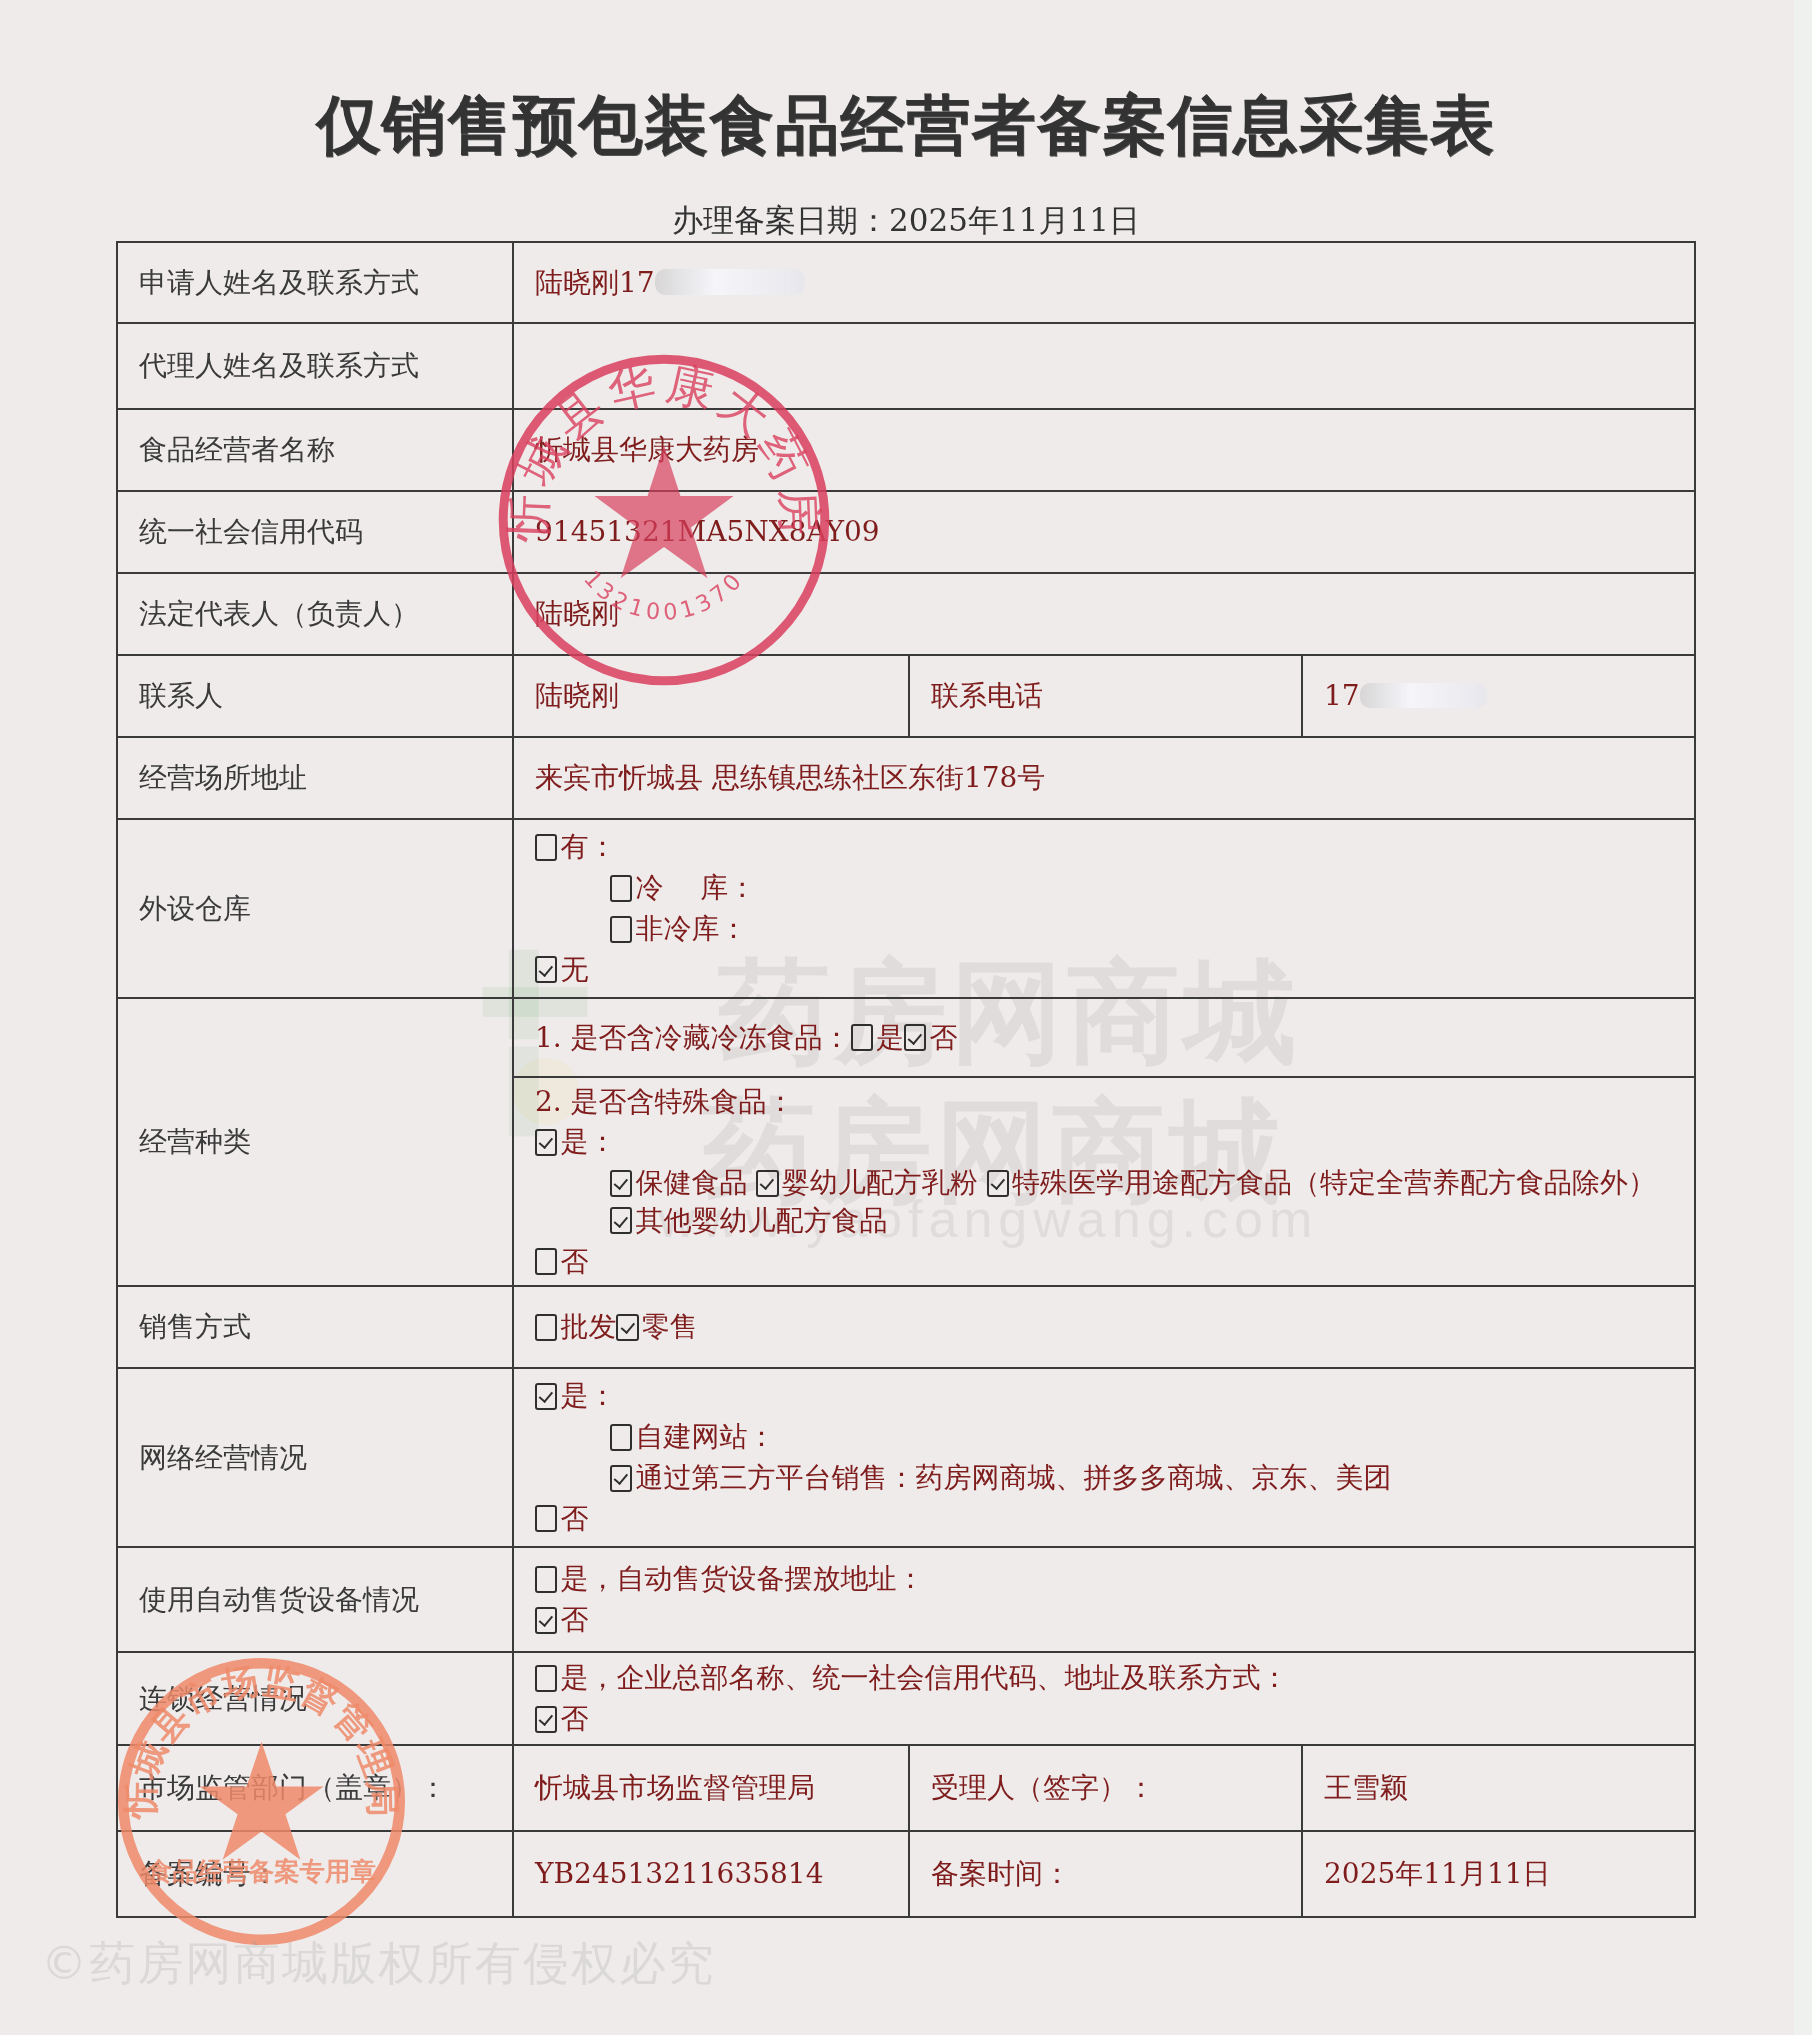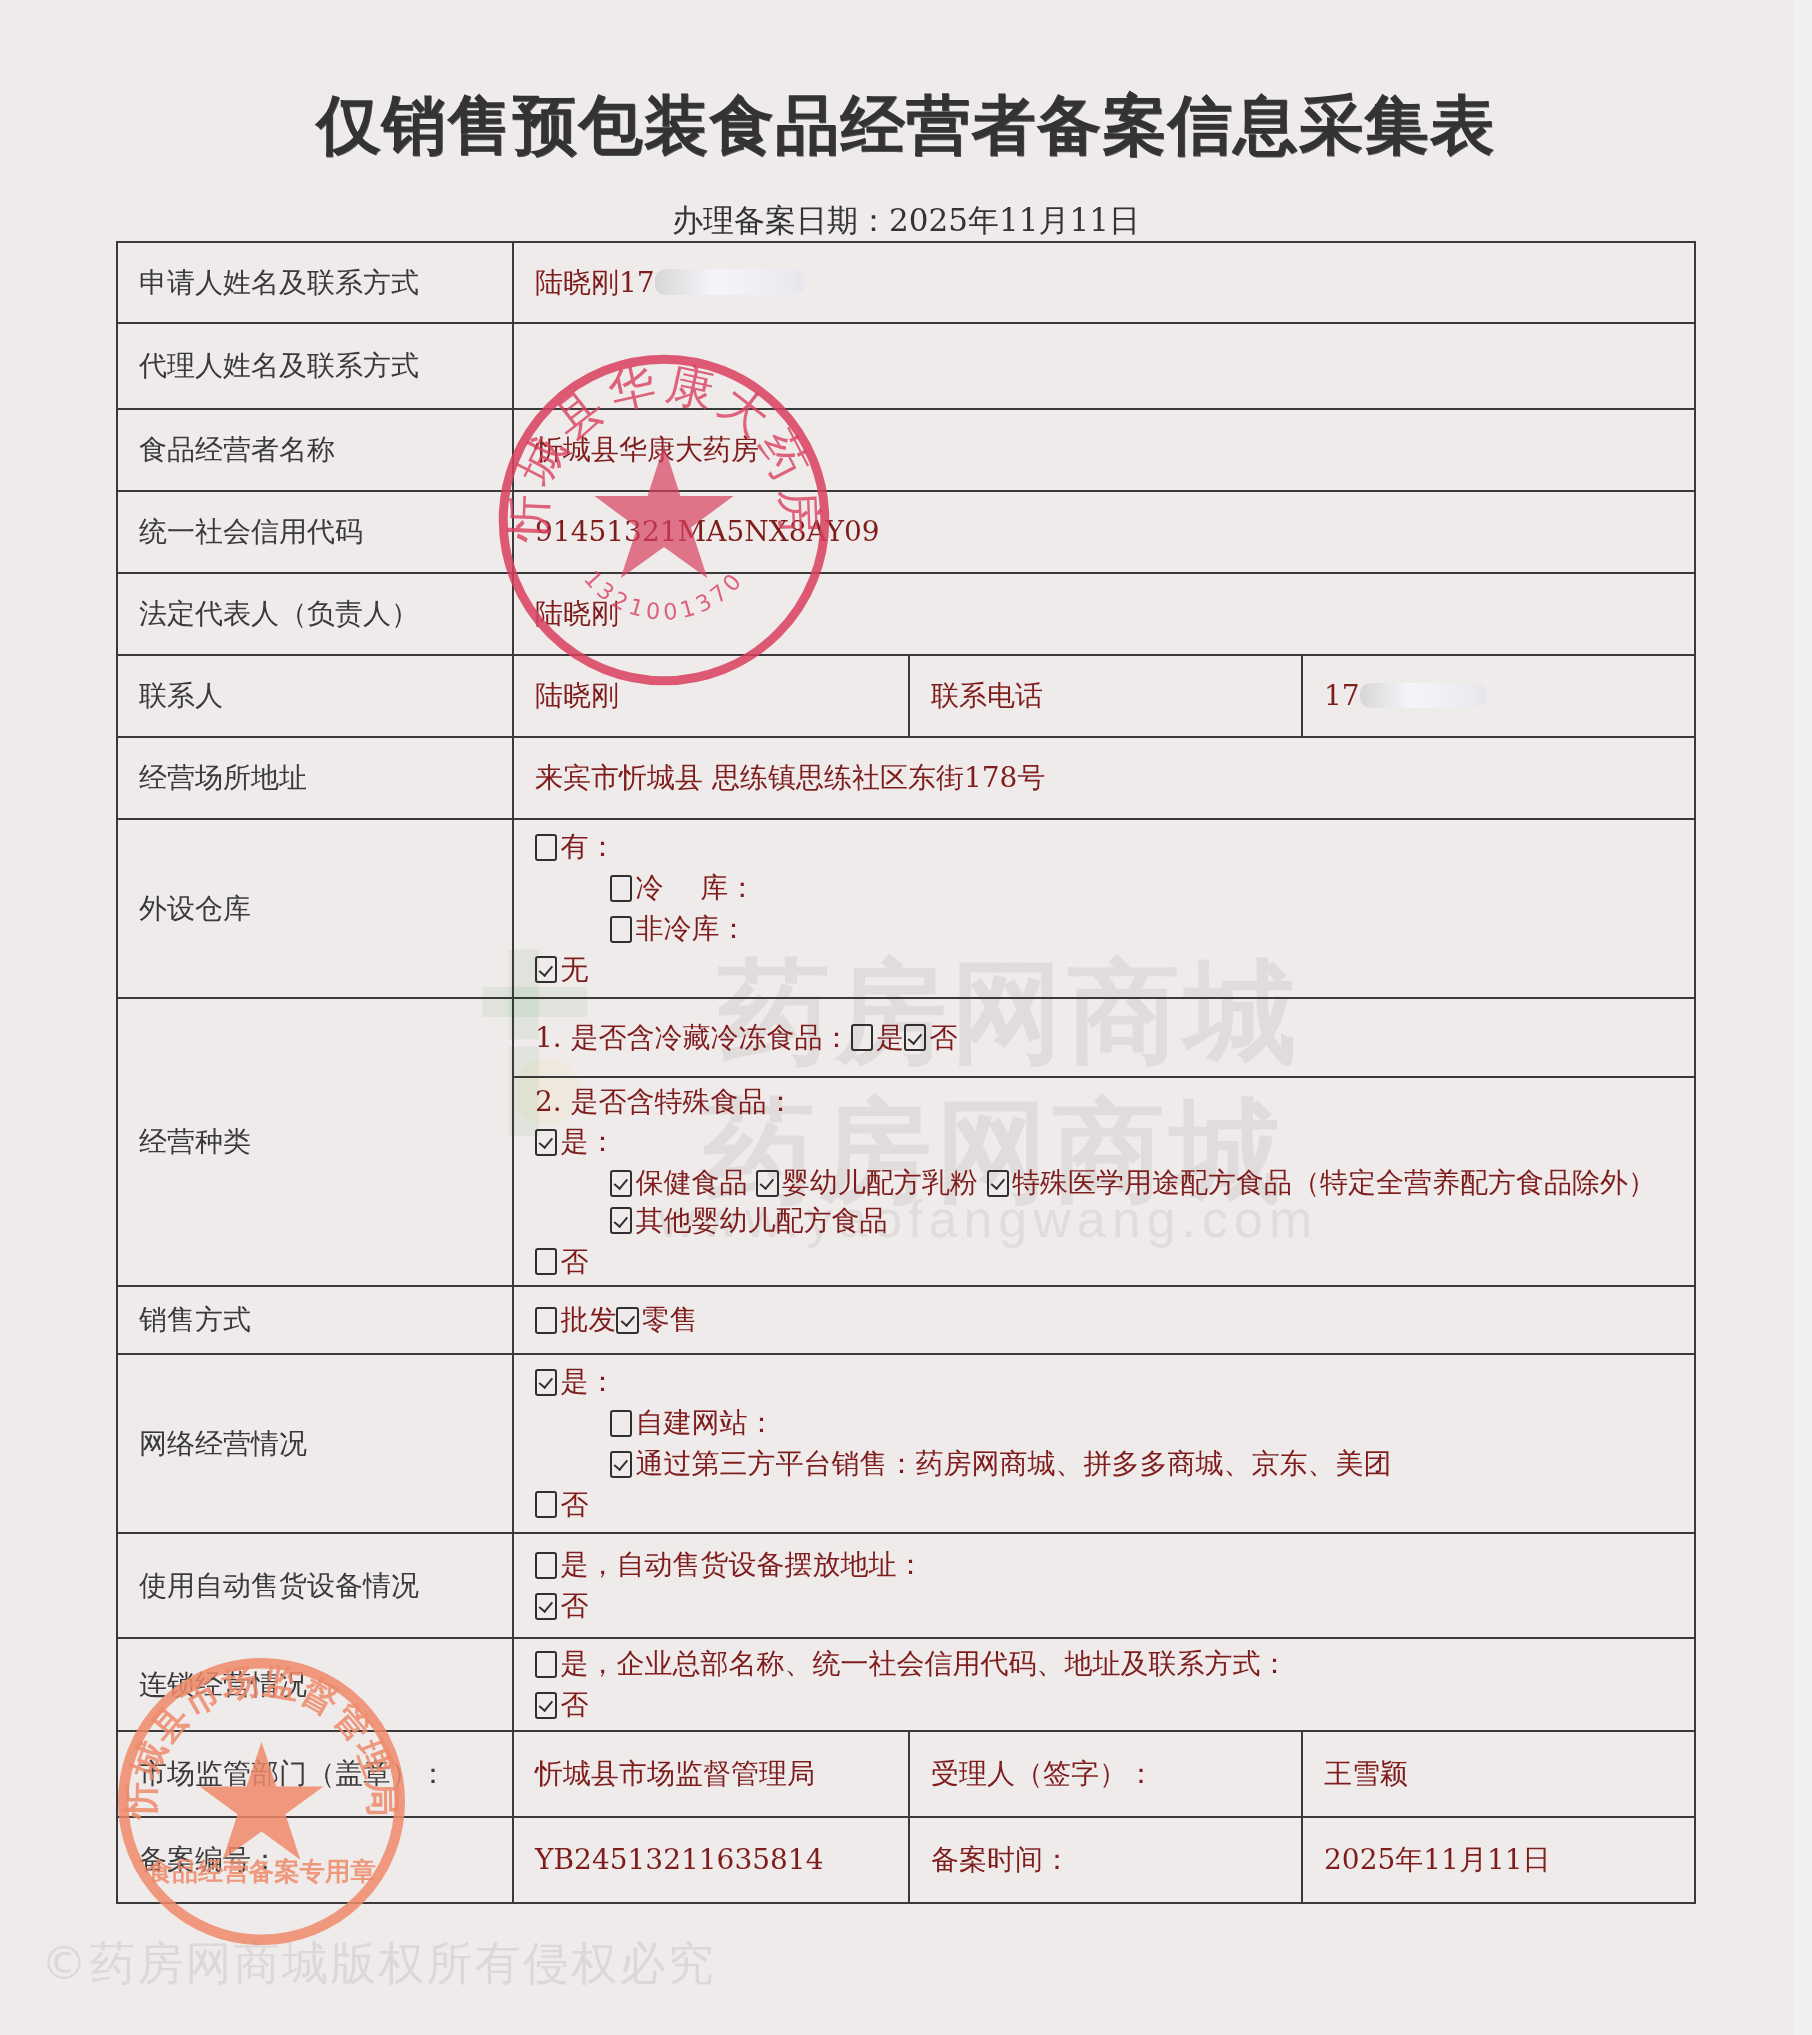--- a/index.html
+++ b/index.html
@@ -143,21 +143,21 @@
       <span class="opt-line"><span class="cb checked"></span><span>是：</span></span>
       <span class="opt-line wrap" style="padding-left:75px;">
         <span><span class="cb checked"></span><span>保健食品</span></span>
         <span><span class="cb checked"></span><span>婴幼儿配方乳粉</span></span>
         <span><span class="cb checked"></span><span>特殊医学用途配方食品（特定全营养配方食品除外）</span></span>
         <span><span class="cb checked"></span><span>其他婴幼儿配方食品</span></span>
       </span>
       <span class="opt-line"><span class="cb"></span><span>否</span></span>
     </td>
   </tr>
-  <tr style="height:68px">
+  <tr style="height:82px">
     <td class="lbl">销售方式</td>
     <td colspan="3">
       <span><span class="cb"></span><span>批发</span></span><span><span class="cb checked"></span><span>零售</span></span>
     </td>
   </tr>
   <tr style="height:179px">
     <td class="lbl">网络经营情况</td>
     <td colspan="3">
       <span class="opt-line"><span class="cb checked"></span><span>是：</span></span>
       <span class="opt-line indent1"><span class="cb"></span><span>自建网站：</span></span>

